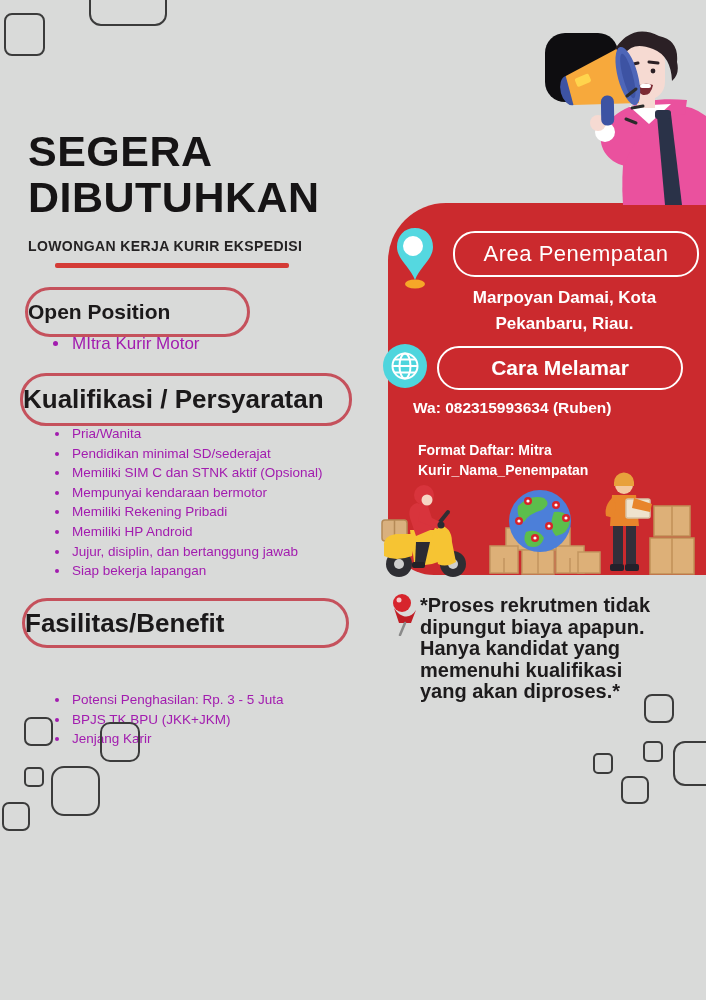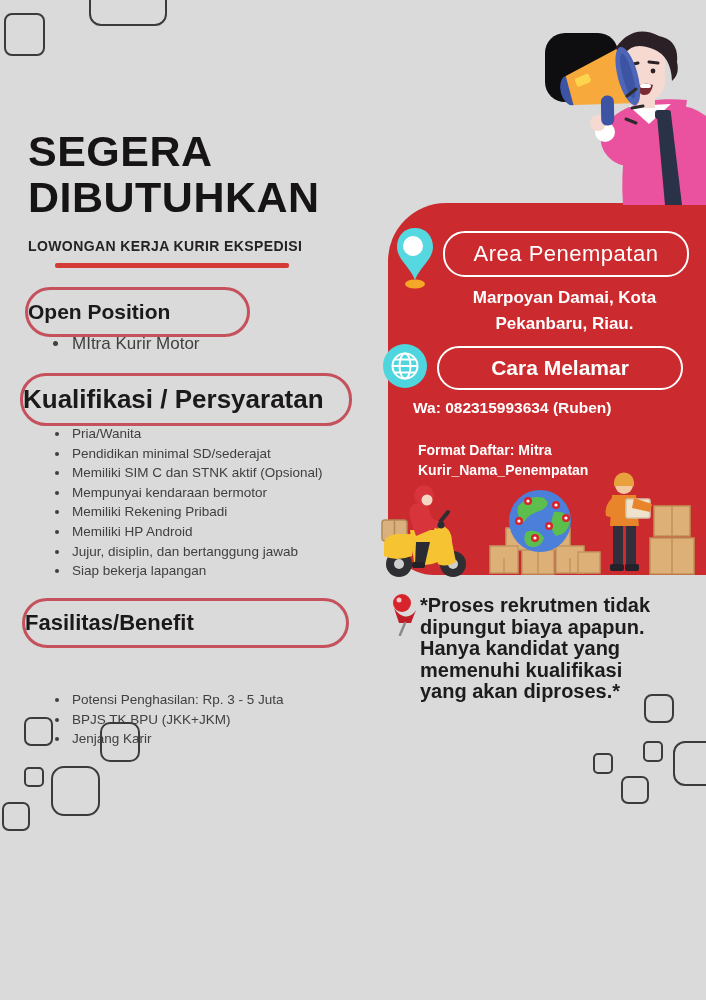--- a/index.html
+++ b/index.html
@@ -17,33 +17,33 @@
   .subtitle{position:absolute;left:28px;top:238px;font-size:14px;font-weight:800;
     letter-spacing:.4px;color:#242223;}
   .underline{position:absolute;left:55px;top:263px;width:234px;height:5px;
     background:#D43B36;border-radius:2px;}
   
   .pill{position:absolute;border:3px solid #C5515C;border-radius:26px;
     display:flex;align-items:center;
     font-weight:800;color:#1B191A;background:transparent;}
   .pill-open{left:25px;top:287px;width:219px;height:44px;font-size:21px;}
   .pill-kual{left:20px;top:373px;width:326px;height:47px;font-size:26px;}
-  .pill-fas{left:22px;top:598px;width:321px;height:44px;font-size:22px;}
-  
-  ul.blist{position:absolute;margin:0;padding:0 0 0 18px;list-style:disc;color:#404040;}
+  .pill-fas{left:22px;top:598px;width:321px;height:44px;font-size:26px;}
+  
+  ul.blist{position:absolute;margin:0;padding:0 0 0 18px;list-style:disc;color:#a21caf;}
   ul.open-list{left:52px;top:332px;font-size:17px;line-height:24px;}
   ul.kual-list{left:52px;top:424px;font-size:13.5px;line-height:19.6px;}
   ul.fas-list{left:52px;top:646px;font-size:13.5px;line-height:19.5px;margin-top:44px;}
   ul.blist li{margin:0;padding-left:2px;}
   
   .panel{position:absolute;left:388px;top:203px;width:318px;height:372px;
     background:#CB2A2E;border-radius:58px 0 0 46px;z-index:1;}
   .panel-pill{position:absolute;border:2.5px solid #ffffff;border-radius:22px;
     display:flex;align-items:center;justify-content:center;color:#ffffff;background:transparent;}
-  .pill-area{left:55px;top:28px;width:242px;height:42px;font-size:22px;font-weight:500;letter-spacing:.5px;}
+  .pill-area{left:65px;top:28px;width:242px;height:42px;font-size:22px;font-weight:500;letter-spacing:.5px;}
   .pill-cara{left:49px;top:143px;width:242px;height:40px;font-size:21px;font-weight:800;}
   .area-text{position:absolute;left:49px;top:82px;width:255px;font-size:17px;
     line-height:26px;font-weight:800;color:#fff;text-align:center;}
   .wa-text{position:absolute;left:25px;top:196px;width:280px;text-align:left;
     font-size:15.5px;font-weight:800;color:#fff;}
   .format-text{position:absolute;left:30px;top:237px;width:262px;text-align:left;
     font-size:14px;line-height:20px;font-weight:800;color:#fff;}
   .icon-abs{position:absolute;}
   
   .note{position:absolute;left:420px;top:595px;width:248px;font-size:20px;

